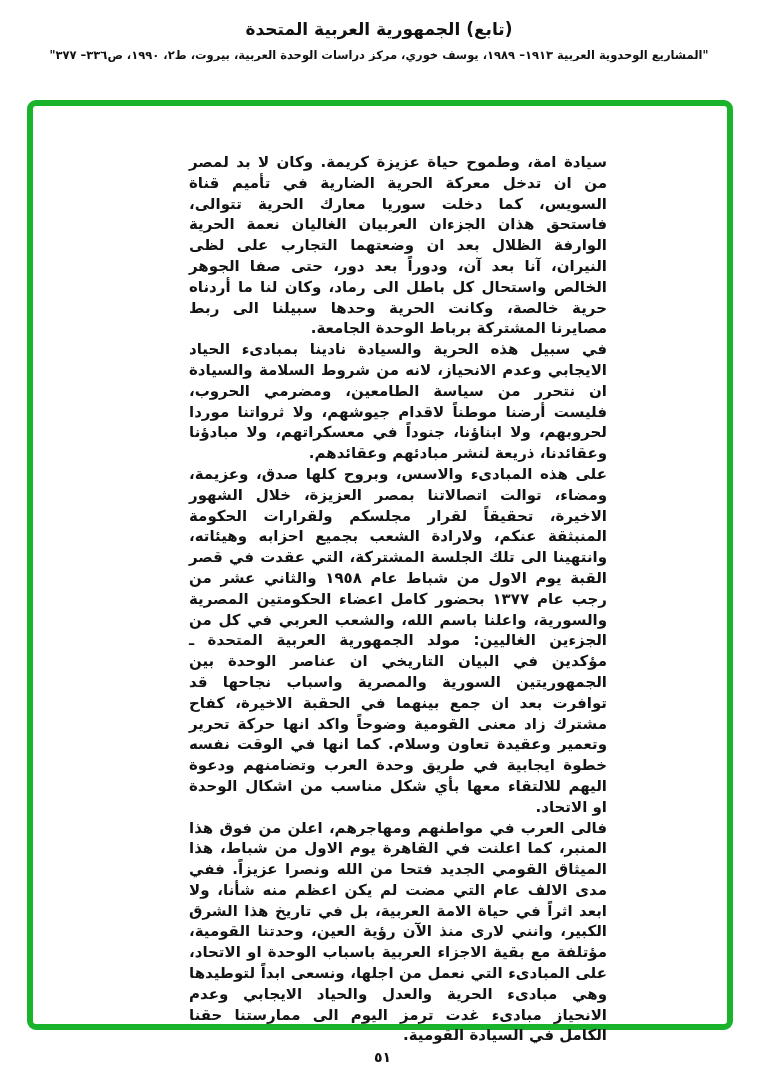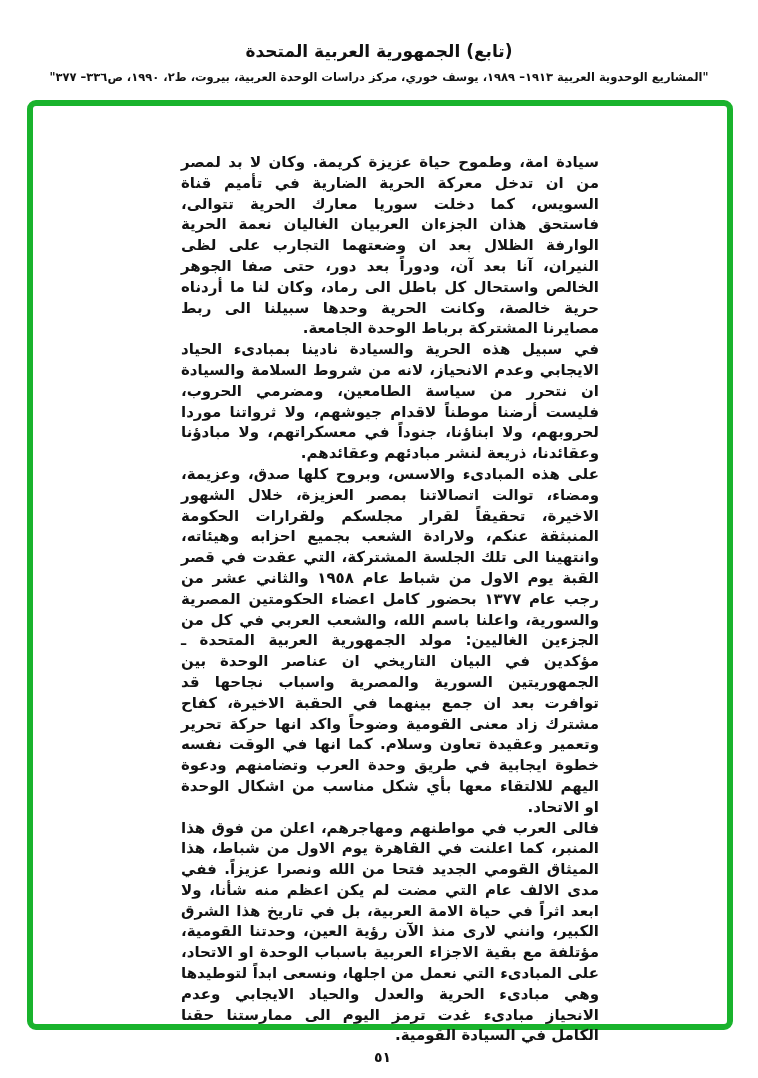--- a/index.html
+++ b/index.html
@@ -8,21 +8,21 @@
     position: relative;
     width: 758px;
     height: 1078px;
     background: #ffffff;
     font-family: "DejaVu Sans", sans-serif;
     color: #151515;
     overflow: hidden;
   }
   .page-header {
     position: absolute;
-    top: 41px;
+    top: 19px;
     left: 0;
     width: 100%;
     text-align: center;
     direction: rtl;
   }
   .doc-title {
     font-size: 17px;
     font-weight: bold;
     color: #111111;
   }
@@ -39,21 +39,21 @@
     top: 100px;
     width: 706px;
     height: 930px;
     border: 6px solid #19b32c;
     border-radius: 9px;
     background: #ffffff;
   }
   .text-column {
     position: absolute;
     top: 46px;
-    right: 128px;
+    right: 120px;
     width: 418px;
     direction: rtl;
     text-align: justify;
     font-size: 15px;
     font-weight: bold;
     line-height: 20.8px;
     color: #141414;
     letter-spacing: 0;
   }
   .text-column p {

